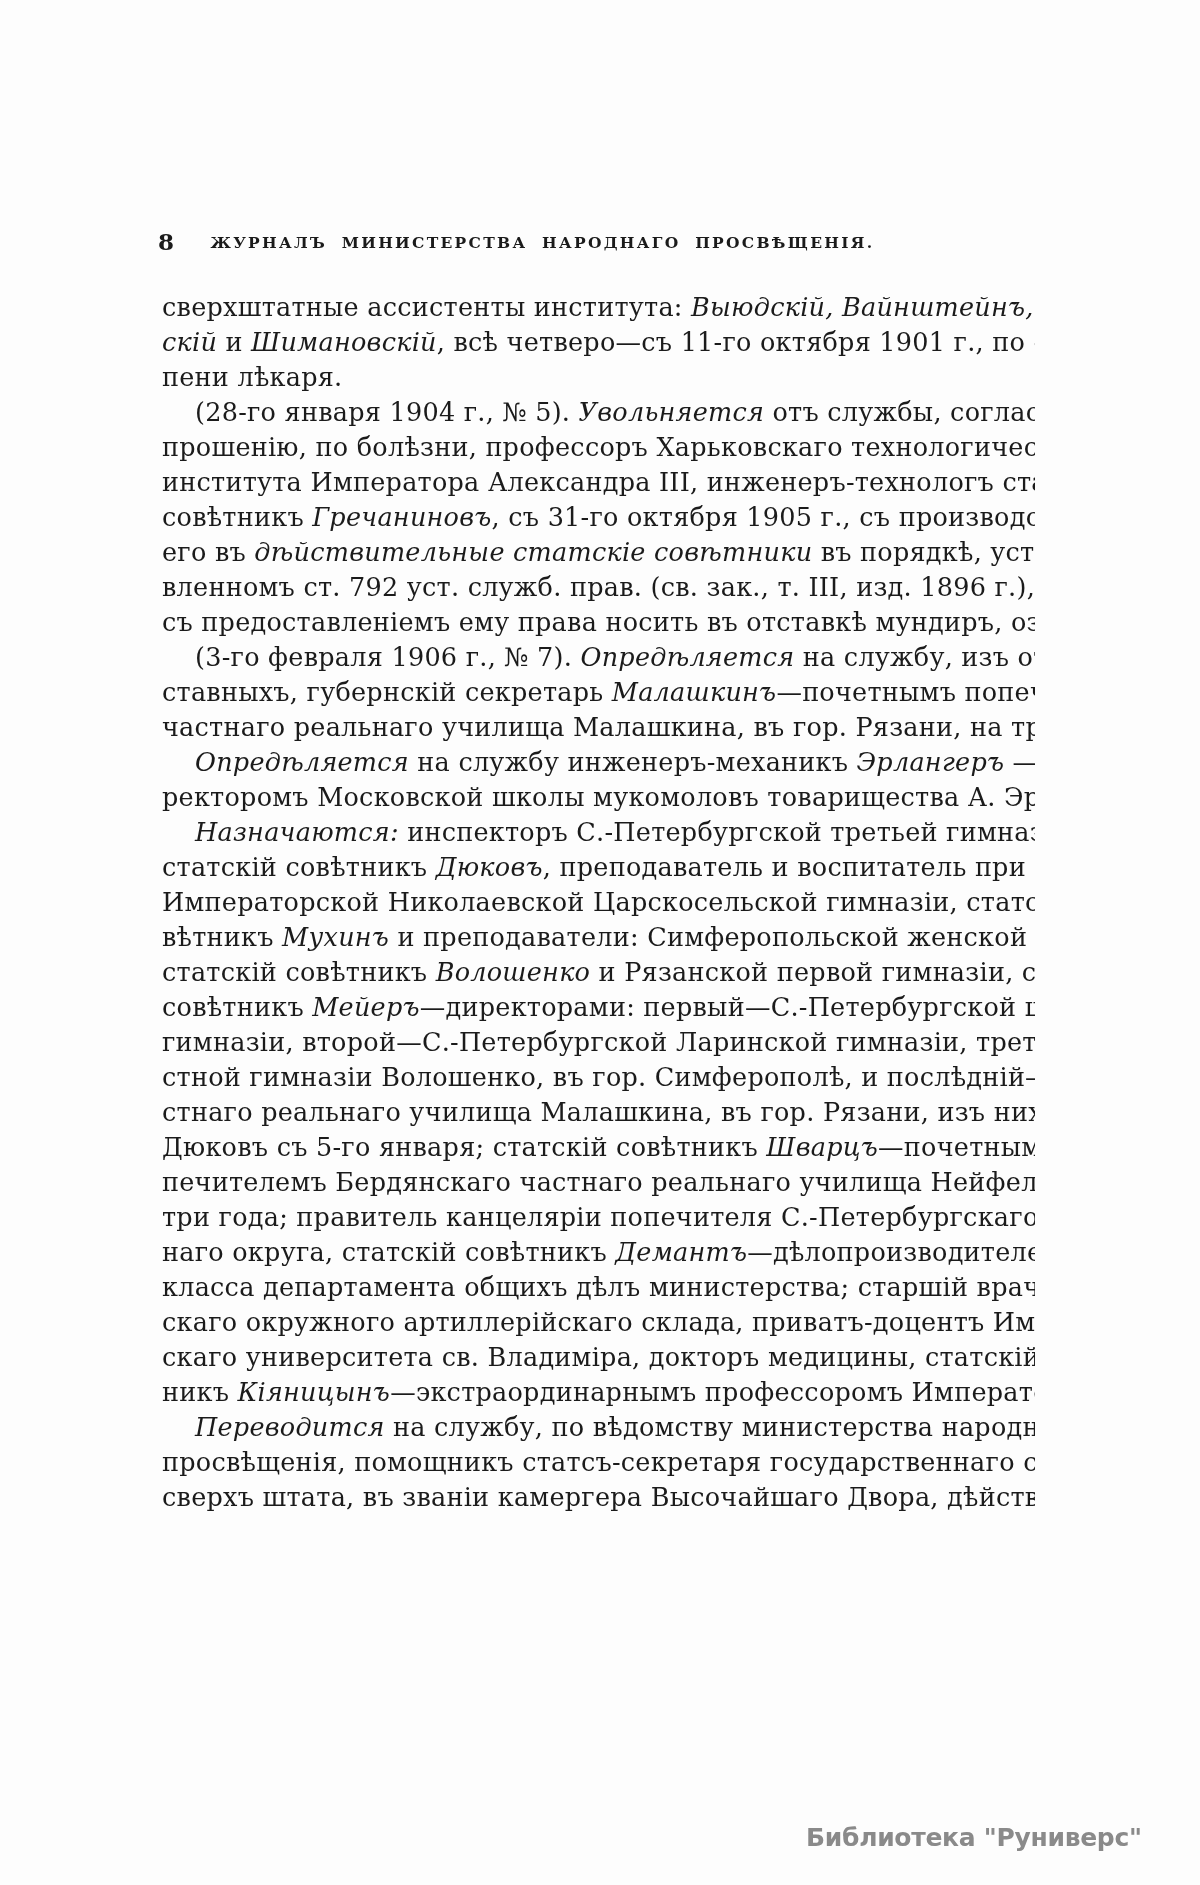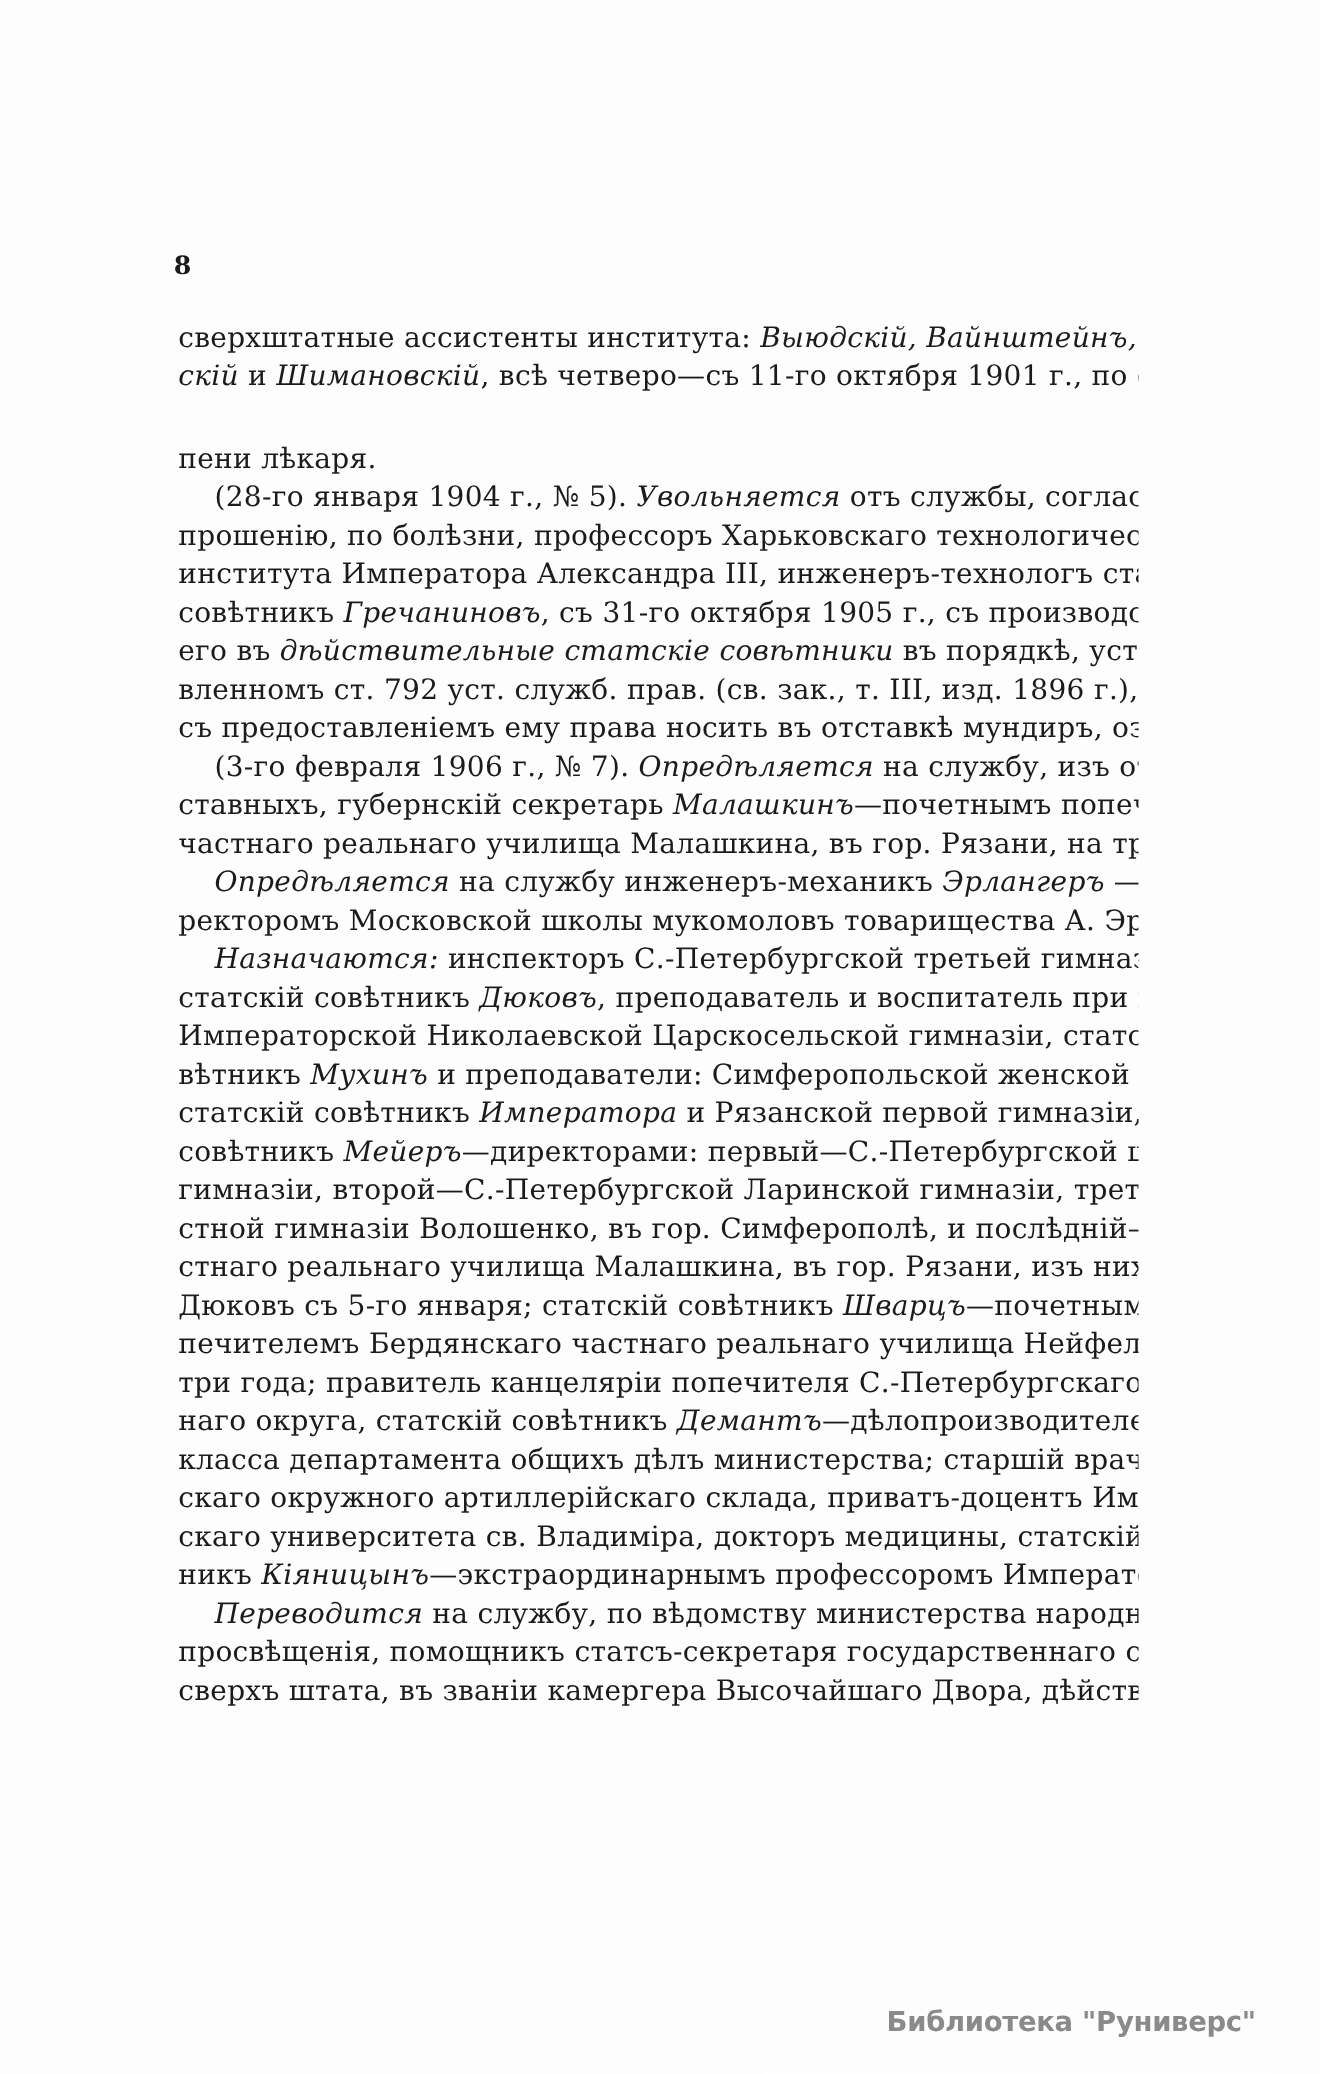--- a/index.html
+++ b/index.html
@@ -54,21 +54,20 @@
     line-height: 35px;
     font-size: 25.5px;
     letter-spacing: 0.25px;
     text-align: justify;
     text-align-last: justify;
     overflow: hidden;
     white-space: nowrap;
   }
   .line.eop {
     text-align-last: left;
-    margin-top: 40px;
   }
   .line.indent {
     padding-left: 33px;
   }
   .it {
     font-style: italic;
   }
   
   .watermark {
     position: absolute;
@@ -82,20 +81,21 @@
     white-space: nowrap;
   }
 </style>
 </head>
 <body>
 
 <div class="page">
 
   <div class="running-head">
     <span class="pagenum">8</span>
+    <div class="rh-title">ЖУРНАЛЪ МИНИСТЕРСТВА НАРОДНАГО ПРОСВѢЩЕНІЯ.</div>
   </div>
 
   <div class="body-text" id="body-text">
       <div class="line"><span>сверхштатные ассистенты института: </span><span class="it">Выюдскій, Вайнштейнъ, Канев-</span></div>
       <div class="line"><span class="it">скій</span><span> и </span><span class="it">Шимановскій</span><span>, всѣ четверо—съ 11-го октября 1901 г., по сте-</span></div>
       <div class="line eop"><span>пени лѣкаря.</span></div>
       <div class="line indent"><span>(28-го января 1904 г., № 5). </span><span class="it">Увольняется</span><span> отъ службы, согласно</span></div>
       <div class="line"><span>прошенію, по болѣзни, профессоръ Харьковскаго технологическаго</span></div>
       <div class="line"><span>института Императора Александра III, инженеръ-технологъ статскій</span></div>
       <div class="line"><span>совѣтникъ </span><span class="it">Гречаниновъ</span><span>, съ 31-го октября 1905 г., съ производствомъ</span></div>
@@ -104,21 +104,21 @@
       <div class="line"><span>съ предоставленіемъ ему права носить въ отставкѣ мундиръ, озна-</span></div>
       <div class="line indent"><span>(3-го февраля 1906 г., № 7). </span><span class="it">Опредѣляется</span><span> на службу, изъ от-</span></div>
       <div class="line"><span>ставныхъ, губернскій секретарь </span><span class="it">Малашкинъ</span><span>—почетнымъ попечителемъ</span></div>
       <div class="line"><span>частнаго реальнаго училища Малашкина, въ гор. Рязани, на три</span></div>
       <div class="line indent"><span class="it">Опредѣляется</span><span> на службу инженеръ-механикъ </span><span class="it">Эрлангеръ</span><span> — ди-</span></div>
       <div class="line"><span>ректоромъ Московской школы мукомоловъ товарищества А. Эрлан-</span></div>
       <div class="line indent"><span class="it">Назначаются:</span><span> инспекторъ С.-Петербургской третьей гимназіи,</span></div>
       <div class="line"><span>статскій совѣтникъ </span><span class="it">Дюковъ</span><span>, преподаватель и воспитатель при пансіонѣ</span></div>
       <div class="line"><span>Императорской Николаевской Царскосельской гимназіи, статскій со-</span></div>
       <div class="line"><span>вѣтникъ </span><span class="it">Мухинъ</span><span> и преподаватели: Симферопольской женской гимназіи,</span></div>
-      <div class="line"><span>статскій совѣтникъ </span><span class="it">Императора</span><span> и Рязанской первой гимназіи, статскій</span></div>
+      <div class="line"><span>статскій совѣтникъ </span><span class="it">Волошенко</span><span> и Рязанской первой гимназіи, статскій</span></div>
       <div class="line"><span>совѣтникъ </span><span class="it">Мейеръ</span><span>—директорами: первый—С.-Петербургской шестой</span></div>
       <div class="line"><span>гимназіи, второй—С.-Петербургской Ларинской гимназіи, третій—ча-</span></div>
       <div class="line"><span>стной гимназіи Волошенко, въ гор. Симферополѣ, и послѣдній—ча-</span></div>
       <div class="line"><span>стнаго реальнаго училища Малашкина, въ гор. Рязани, изъ нихъ</span></div>
       <div class="line"><span>Дюковъ съ 5-го января; статскій совѣтникъ </span><span class="it">Шварцъ</span><span>—почетнымъ по-</span></div>
       <div class="line"><span>печителемъ Бердянскаго частнаго реальнаго училища Нейфельда, на</span></div>
       <div class="line"><span>три года; правитель канцеляріи попечителя С.-Петербургскаго учеб-</span></div>
       <div class="line"><span>наго округа, статскій совѣтникъ </span><span class="it">Демантъ</span><span>—дѣлопроизводителемъ VI</span></div>
       <div class="line"><span>класса департамента общихъ дѣлъ министерства; старшій врачъ Кіев-</span></div>
       <div class="line"><span>скаго окружного артиллерійскаго склада, приватъ-доцентъ Император-</span></div>

